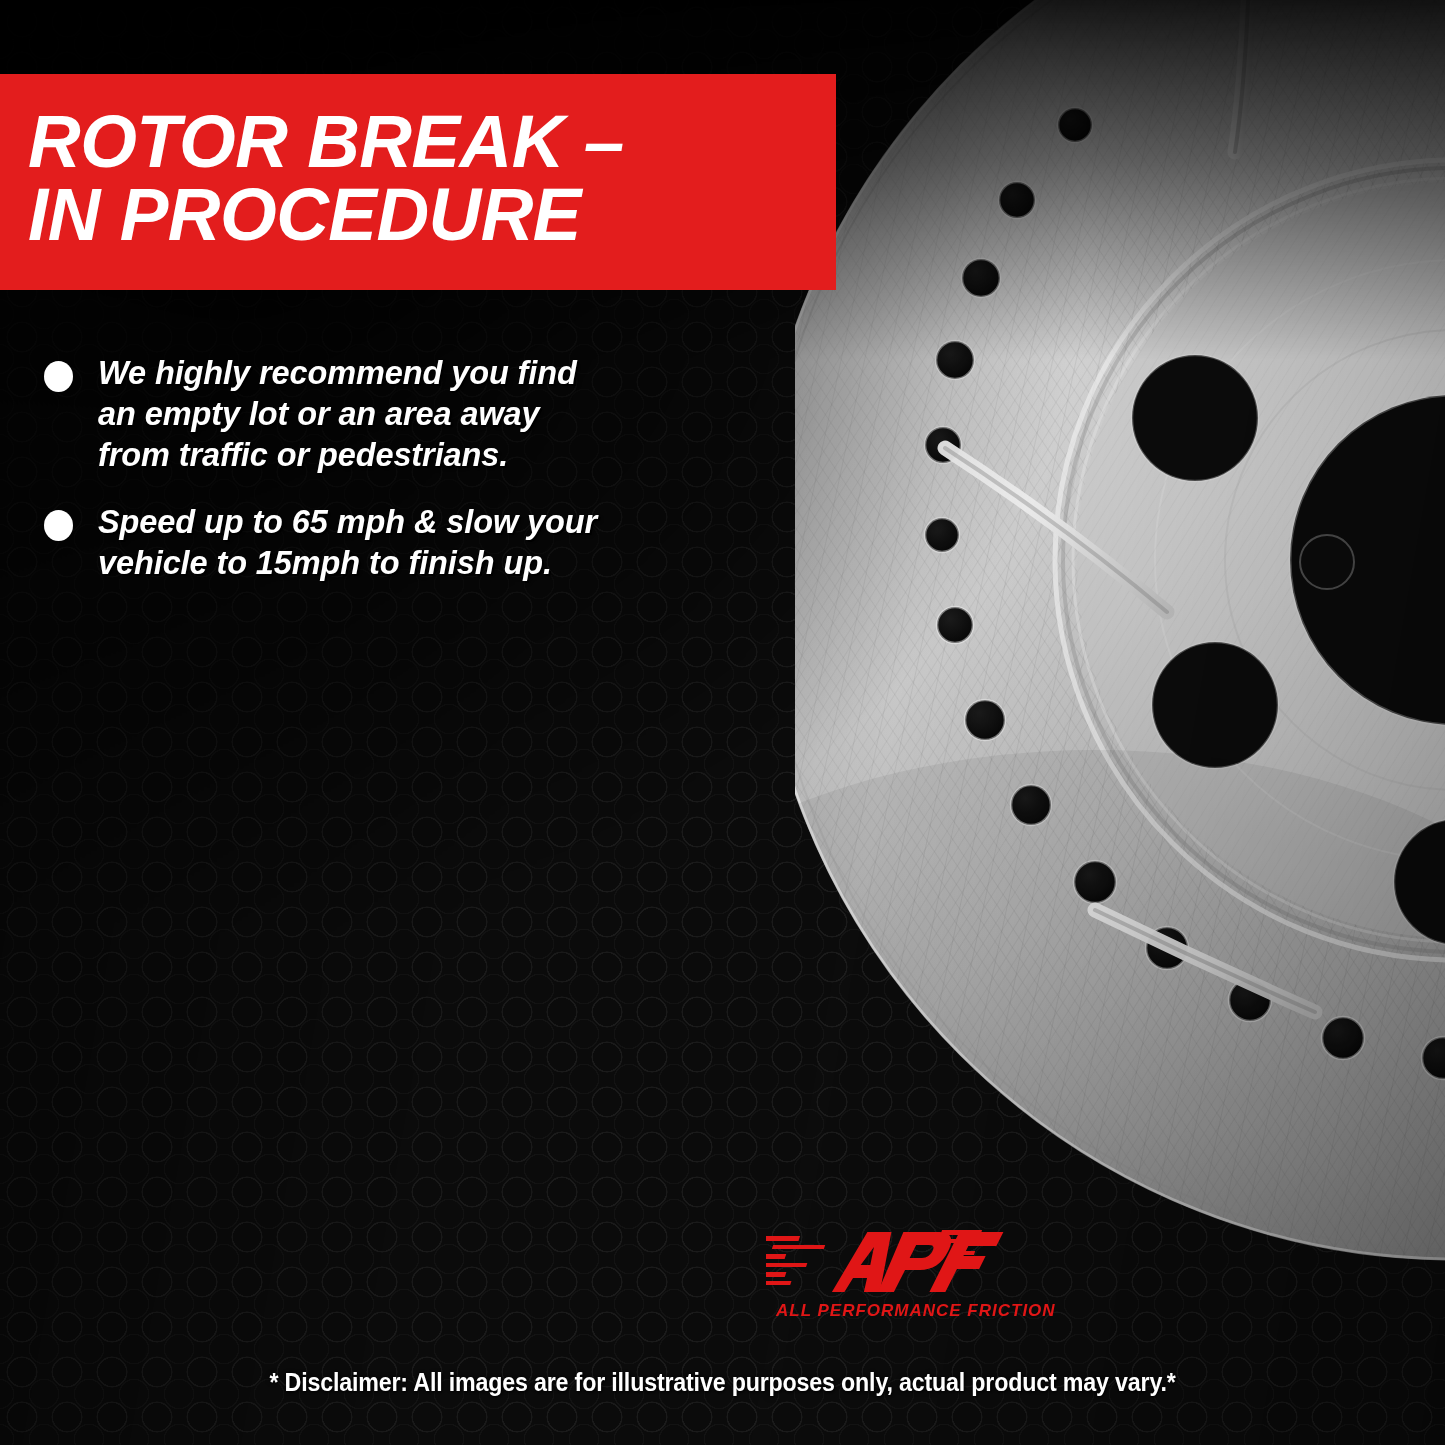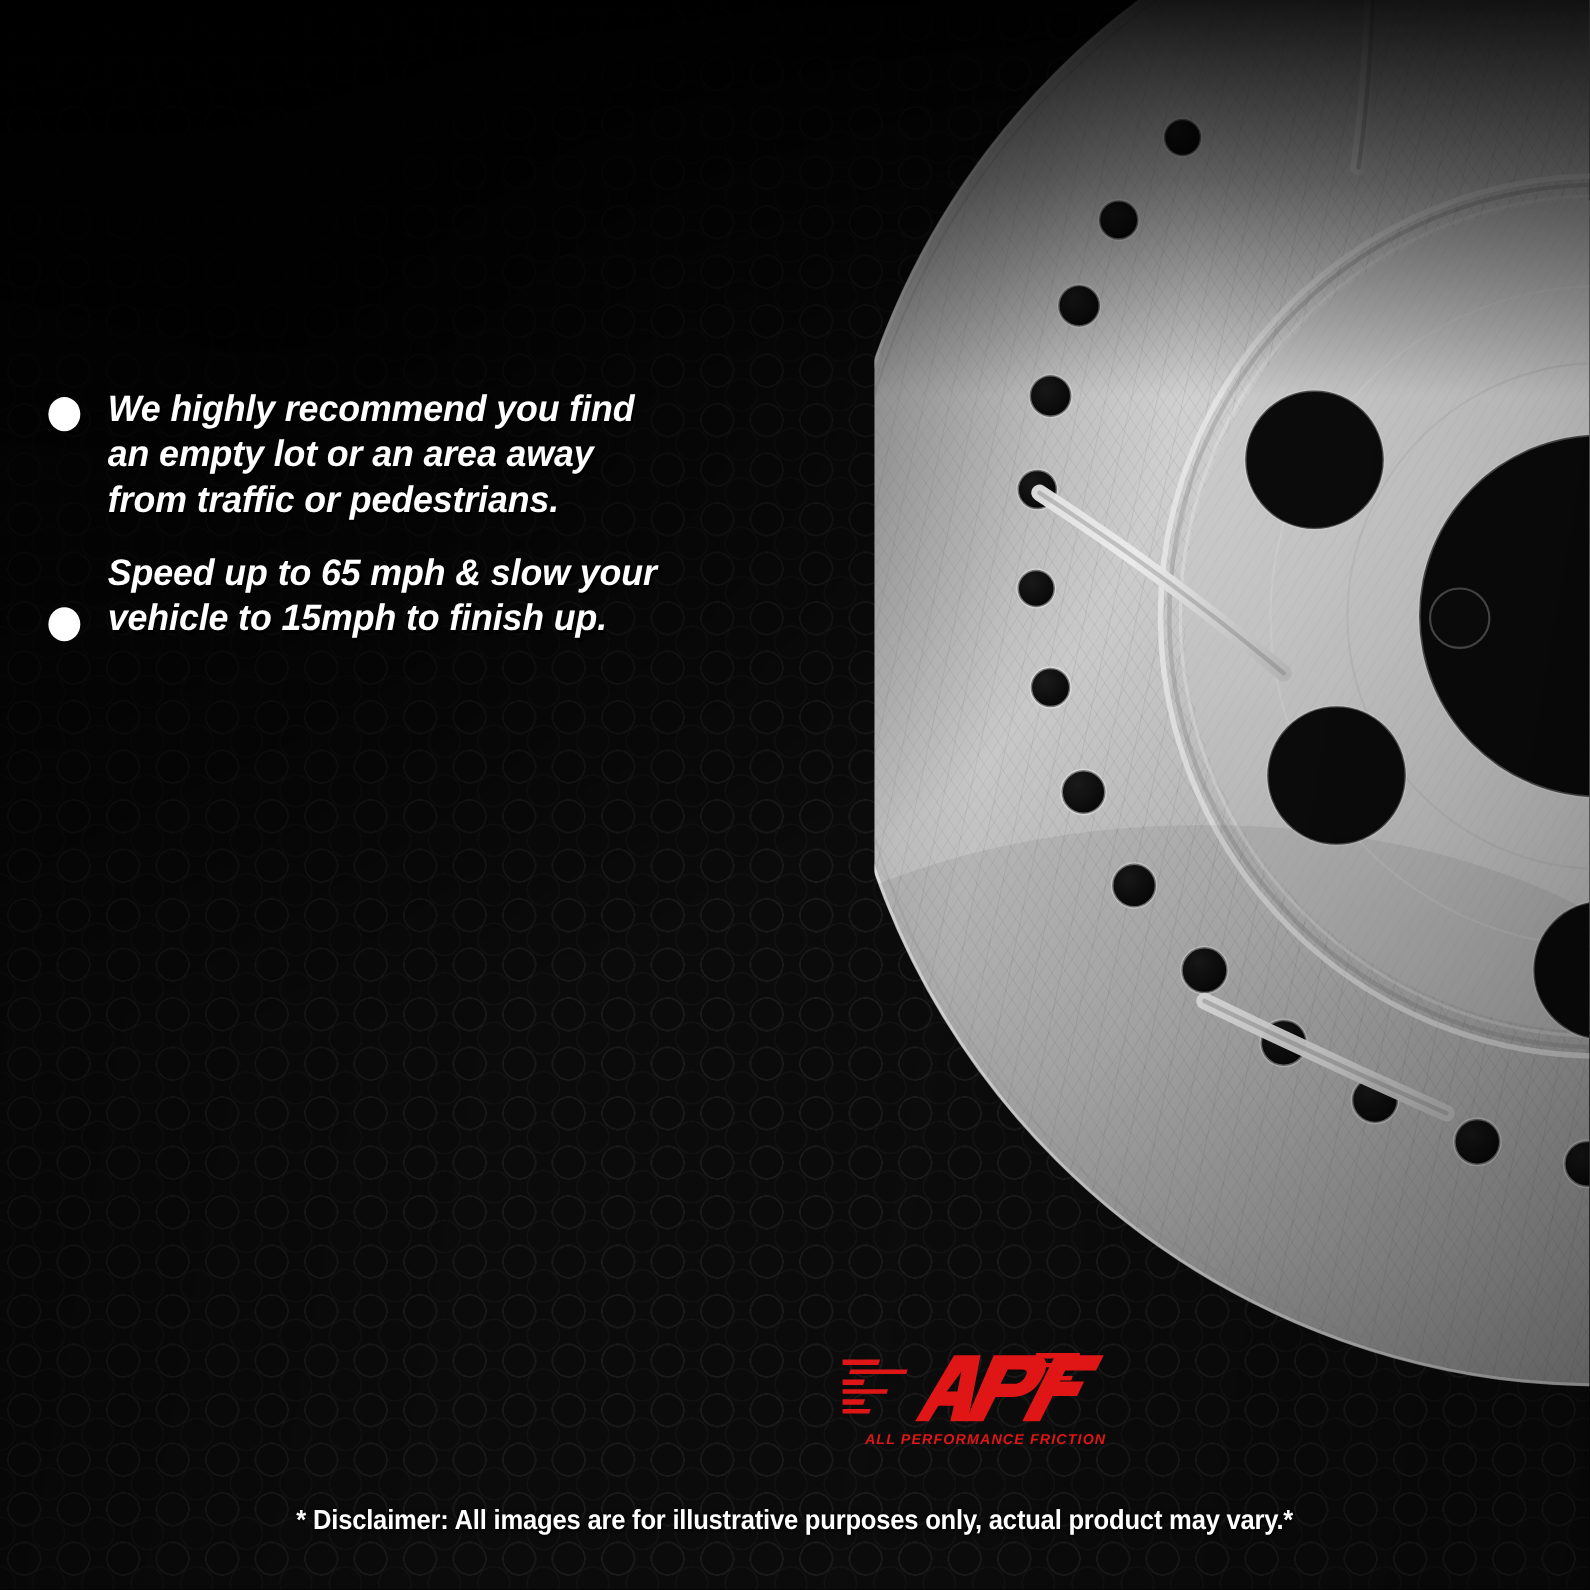--- a/index.html
+++ b/index.html
@@ -82,21 +82,21 @@
     position:absolute;
     left:44px; top:352px;
     width:710px;
   }
   .bullet{
     position:relative;
     display:flex;
     align-items:flex-start;
     margin-bottom:26px;
   }
-  .bullet:last-child{ margin-bottom:0;align-items:flex-end; }
+  .bullet:last-child{ margin-bottom:0; }
   .dot{
     flex:0 0 auto;
     width:29px; height:31px;
     border-radius:50%;
     background:#ffffff;
     margin-top:9px;
     margin-right:25px;
   }
   .btext{
     color:#ffffff;
@@ -121,21 +121,21 @@
   .apf-svg{ display:block; width:100%; height:78px; }
   .apf-tagline{
     position:absolute;
     left:10px; top:77px;
     width:240px;
     text-align:center;
     color:#e01616;
     font-family:"Liberation Sans", sans-serif;
     font-weight:700;
     font-style:italic;
-    font-size:13px;
+    font-size:17px;
     letter-spacing:1.0px;
     white-space:nowrap;
   }
 
   
   .disclaimer{
     position:absolute;
     left:0; top:1368px;
     width:1445px;
     text-align:center;
@@ -293,20 +293,24 @@
           <ellipse cx="300" cy="1250" rx="520" ry="300" fill="#000000" opacity="0.13"></ellipse>
           <ellipse cx="1050" cy="260" rx="460" ry="280" fill="#ffffff" opacity="0.10"></ellipse>
         </g>
       </g>
     </svg>
   </div>
 
   <div class="bg-topdark"></div>
   <div class="bg-vignette"></div>
 
+  <div class="title-banner">
+    <div class="title-line l1">ROTOR BREAK –</div>
+    <div class="title-line l2">IN PROCEDURE</div>
+  </div>
 
   <div class="bullets">
     <div class="bullet">
       <span class="dot"></span>
       <span class="btext">We highly recommend you find
 an empty lot or an area away
 from traffic or pedestrians.</span>
     </div>
     <div class="bullet">
       <span class="dot"></span>

